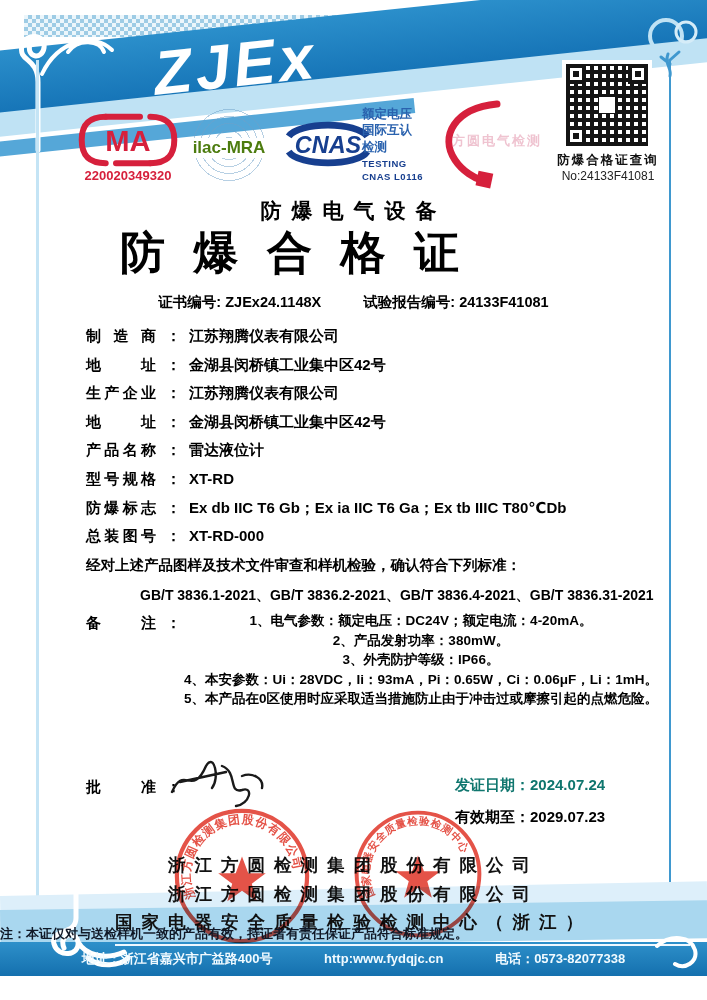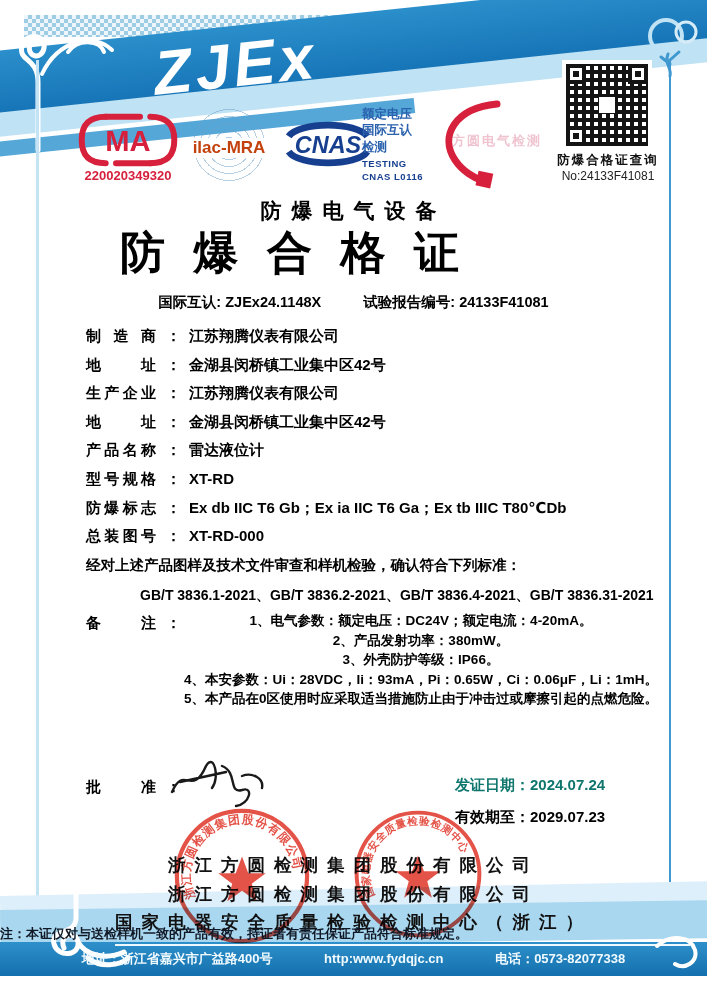--- a/index.html
+++ b/index.html
@@ -25,21 +25,21 @@
   .vline-right { position:absolute; left:669px; top:60px; width:2px; height:858px; background:#3f98cf; }
 
   .flourish { position:absolute; pointer-events:none; }
 
   
   .cma { position:absolute; left:76px; top:110px; width:104px; height:60px; }
   .cma-num { position:absolute; left:66px; top:168px; width:124px; text-align:center; color:#d6203c; font-weight:bold; font-size:13px; }
   .ilac { position:absolute; left:190px; top:106px; width:78px; height:78px; border-radius:50%;
     background:repeating-radial-gradient(circle at 50% 50%, rgba(110,160,200,.5) 0 1px, transparent 1px 7px);
     display:flex; align-items:center; justify-content:center; }
-  .ilac span { background:#fff; padding:0 2px; color:#c2410c; font-weight:bold; font-size:17px;margin-top:6px; }
+  .ilac span { background:#fff; padding:0 2px; color:#4d7c0f; font-weight:bold; font-size:17px;margin-top:6px; }
   .cnas-logo { position:absolute; left:282px; top:116px; width:92px; height:56px; }
   .cnas-text { position:absolute; left:362px; top:106px; color:#2a62ae; font-weight:bold; font-size:12.5px; line-height:1.3; }
   .cnas-testing { margin-top:3px; color:#173f8f; font-size:9.5px; line-height:1.35; letter-spacing:.5px; }
   .swoosh { position:absolute; left:425px; top:98px; width:105px; height:95px; }
   .fy-watermark { position:absolute; left:452px; top:132px; width:140px; color:rgba(219,121,150,.45); font-size:13px; letter-spacing:2px; font-weight:bold; }
 
   
   .qr { position:absolute; left:562px; top:60px; width:90px; height:90px; background:#fff; padding:4px; }
   .qr-grid { position:relative; width:100%; height:100%;
     background-image:repeating-linear-gradient(0deg,#141414 0 4px,transparent 4px 8px),
@@ -159,21 +159,21 @@
       <div class="finder f-bl"></div>
       <div class="qr-center"></div>
     </div>
   </div>
   <div class="qr-cap">防爆合格证查询</div>
   <div class="qr-no">No:24133F41081</div>
 
   <div class="subtitle">防爆电气设备</div>
   <div class="maintitle">防 爆 合 格 证</div>
   <div class="certline">
-    <span>国际互认:</span>
+    <span>证书编号:</span>
     <span>ZJEx24.1148X</span>
     <span class="gap"></span>
     <span>试验报告编号:</span>
     <span>24133F41081</span>
   </div>
 
   <div class="fields">
     <div class="frow">
       <span class="f-label">制造商</span>
         <span class="f-colon">：</span>

